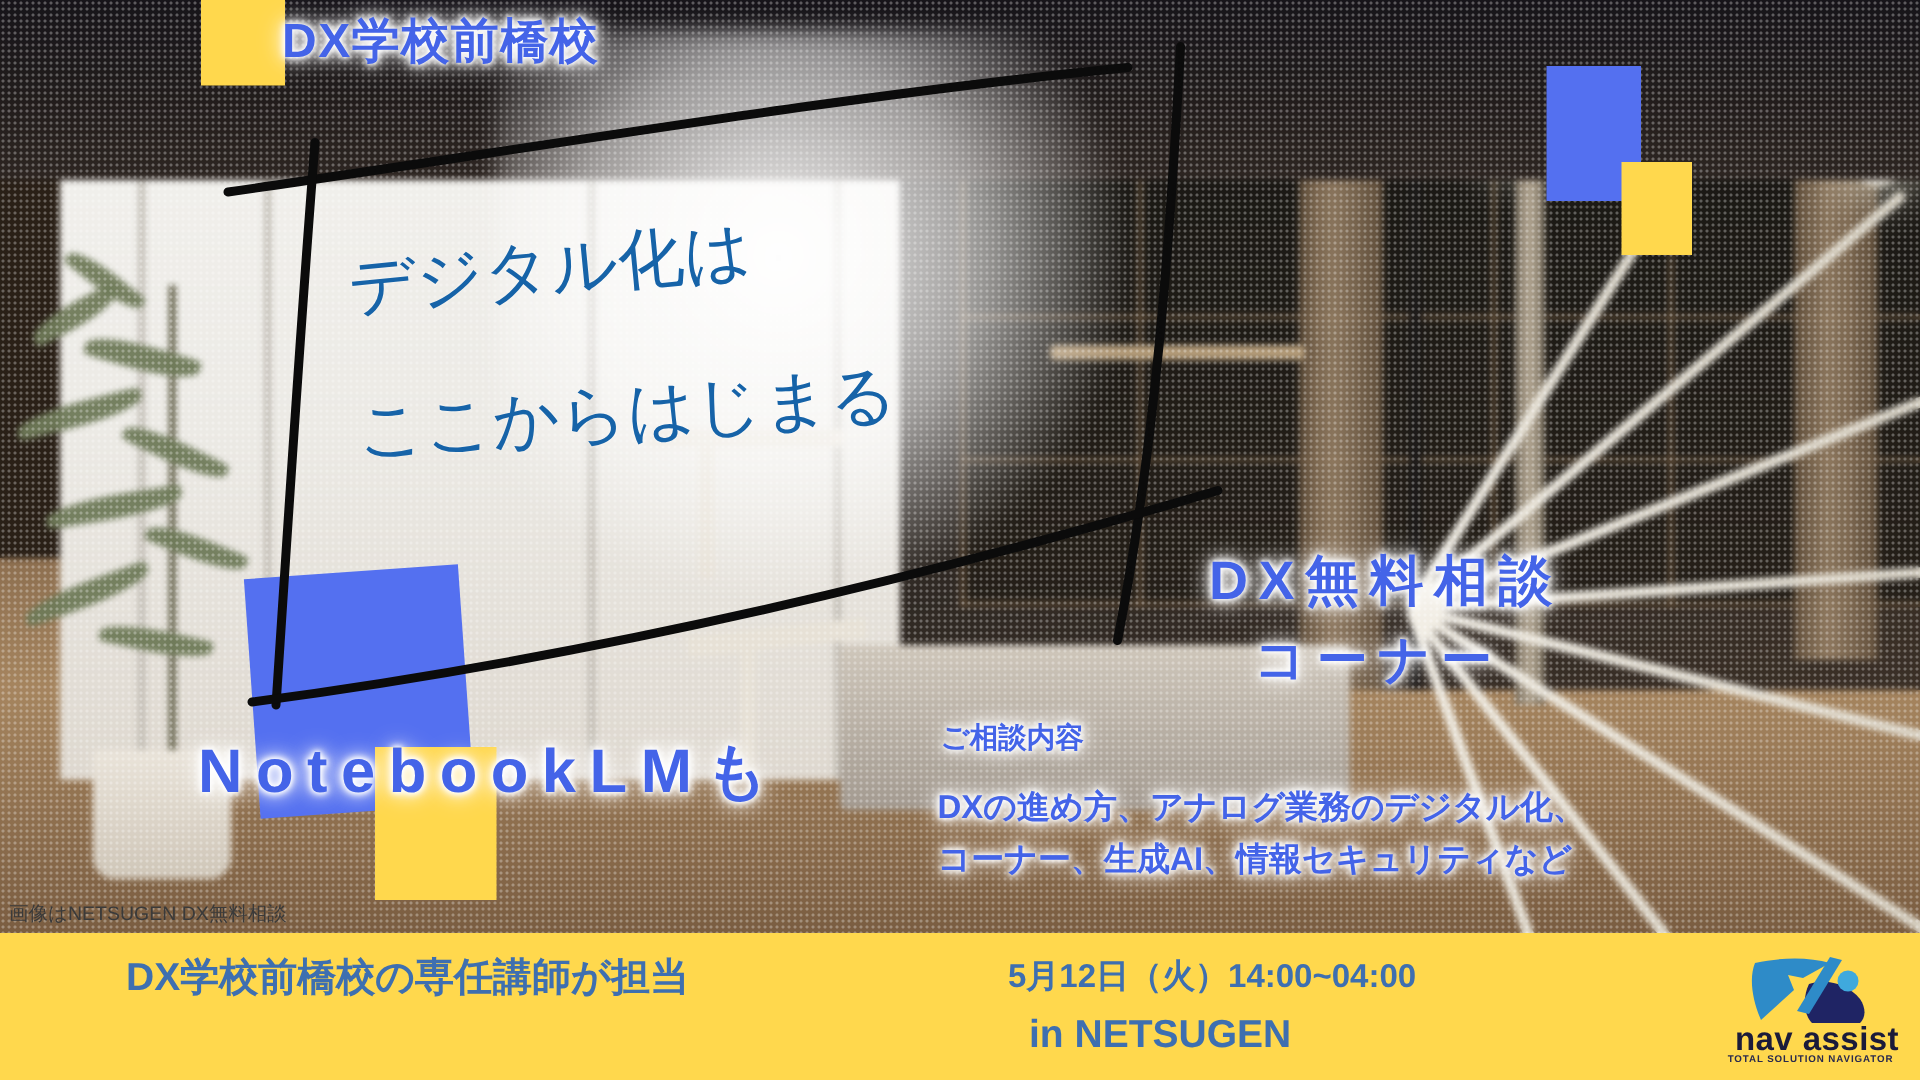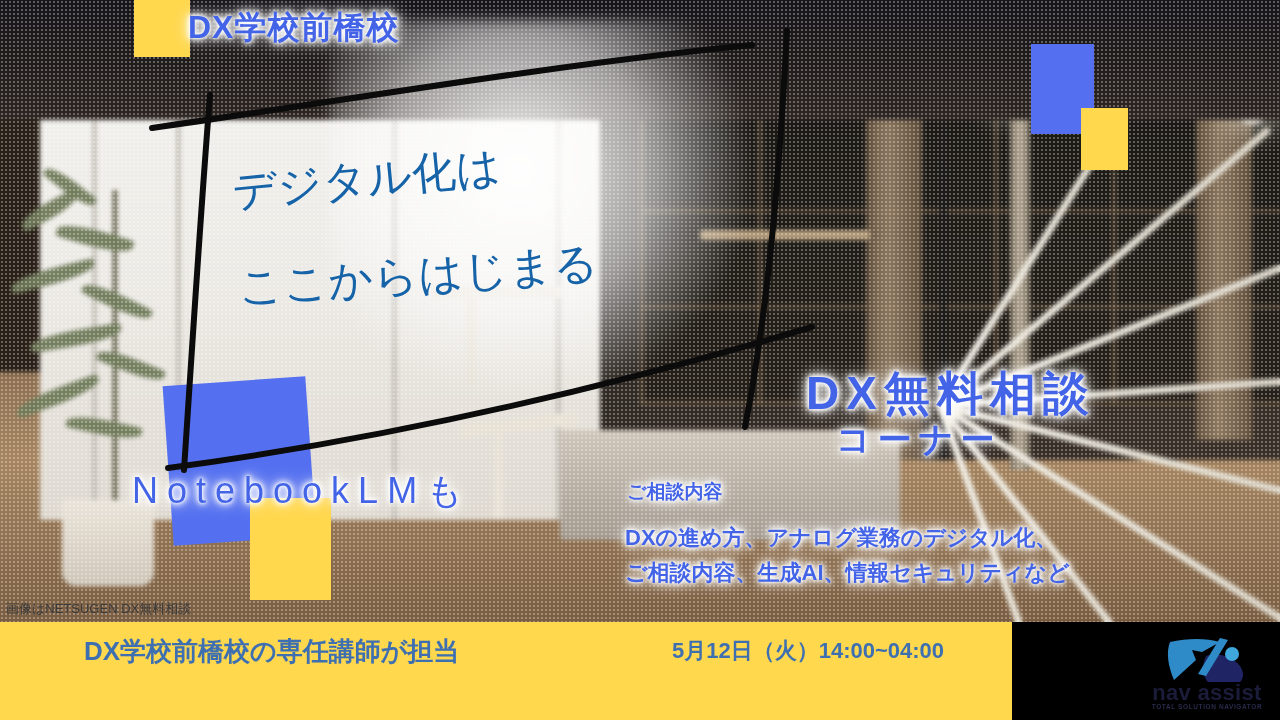--- a/index.html
+++ b/index.html
@@ -77,46 +77,46 @@
        text-shadow:0 0 6px #fff,0 0 6px #fff,0 0 12px #fff,0 0 18px #fff,0 0 3px #fff; }
 
   .title { left:188px; top:6px; font-size:32px; font-weight:700; letter-spacing:1px; }
 
   .hand { position:absolute; color:#1663a8; font-family:"DejaVu Sans",sans-serif;
           font-size:44px; font-weight:400; white-space:nowrap;
           text-shadow:0 0 2px rgba(255,255,255,.55); }
   .hand1 { left:232px; top:150px; transform:rotate(-5.5deg); }
   .hand2 { left:238px; top:246px; transform:rotate(-4deg); }
 
-  .corner-head { left:806px; top:363px; font-size:46px; font-weight:700; letter-spacing:7px; }
+  .corner-head { left:806px; top:363px; font-size:36px; font-weight:700; letter-spacing:7px; }
   .corner-sub  { left:836px; top:417px; font-size:34px; font-weight:700; letter-spacing:7px; }
 
-  .nb1 { left:132px; top:467px; font-size:36px; font-weight:400; letter-spacing:9px; }
+  .nb1 { left:132px; top:487px; font-size:41px; font-weight:700; letter-spacing:9px; }
   .nb2 { left:158px; top:525px; font-size:33px; font-weight:700; letter-spacing:9px; }
 
   .sou-h { left:627px; top:479px; font-size:19px; font-weight:700; }
   .sou-1 { left:625px; top:523px; font-size:22px; font-weight:700; }
   .sou-2 { left:625px; top:558px; font-size:22px; font-weight:700; }
 
   .credit { position:absolute; left:6px; top:600px; font-size:13px; color:#3a3a3a;
             white-space:nowrap; letter-spacing:0px; }
 
   
-  .banner { position:absolute; left:0; bottom:0; width:1012px; height:98px;
+  .banner { position:absolute; left:0; bottom:0; width:1280px; height:98px;
             background:var(--yellow); }
   .bn { position:absolute; color:var(--bannerblue); white-space:nowrap;
         font-weight:700; }
   .bn-l1 { left:84px;  top:12px; font-size:26px; }
   .bn-l2 { left:84px;  top:52px; font-size:26px; }
   .bn-date { left:672px; top:14px; font-size:22px; }
   .bn-in  { left:686px; top:52px; font-size:26px; }
 
   .logo { position:absolute; left:1148px; top:14px; width:118px; height:78px; }
   .logo-mark { position:absolute; left:14px; top:0px; width:92px; height:48px; }
-  .logo-name { position:absolute; left:0; top:44px; width:118px; text-align:center;
+  .logo-name { position:absolute; left:0; top:44px; width:118px; text-align:right;
       font-size:22px; font-weight:700; color:#1b1b3a; letter-spacing:.3px; }
   .logo-tag { position:absolute; left:0; top:67px; width:118px; text-align:center;
       font-size:6.5px; font-weight:700; color:#2a2a4e; letter-spacing:.6px; }
 </style>
 </head>
 <body>
 
 <div class="poster" style="--yellow:#FFD84D; --blue:#5470F0; --textblue:#4464E8; --bannerblue:#3E6FB0;">
 
   <div class="photo">
@@ -213,27 +213,28 @@
   <div class="hand hand1" style="color: rgb(22, 99, 168);">デジタル化は</div>
   <div class="hand hand2" style="color: rgb(22, 99, 168);">ここからはじまる</div>
 
   <div class="t corner-head">DX無料相談</div>
   <div class="t corner-sub">コーナー</div>
 
   <div class="t nb1">NotebookLMも</div>
 
   <div class="t sou-h">ご相談内容</div>
   <div class="t sou-1">DXの進め方、アナログ業務のデジタル化、</div>
-  <div class="t sou-2">ご相談内容、生成AI、情報セキュリティなど</div>
+  <div class="t sou-2">コーナー、生成AI、情報セキュリティなど</div>
 
   <div class="credit">画像はNETSUGEN DX無料相談</div>
 
   <div class="banner">
     <div class="bn bn-l1">DX学校前橋校の専任講師が担当</div>
     <div class="bn bn-date">5月12日（火）14:00~04:00</div>
+    <div class="bn bn-in">in NETSUGEN</div>
 
     <div class="logo">
       <svg class="logo-mark" viewBox="0 0 92 48">
         <path d="M8,6 C26,2 44,2 58,6 L40,16 L30,14 L34,24 L12,44 C6,30 4,16 8,6 Z" fill="#2E8BC8"></path>
         <path d="M44,20 C56,16 70,20 78,30 C82,36 82,42 78,46 L46,46 C40,40 40,28 44,20 Z" fill="#1F2464"></path>
         <path d="M58,2 L66,4 L44,40 L36,38 Z" fill="#2E8BC8"></path>
         <circle cx="70" cy="18" r="7" fill="#3FA9DD"></circle>
       </svg>
       <div class="logo-name">nav assist</div>
       <div class="logo-tag">TOTAL SOLUTION NAVIGATOR</div>

